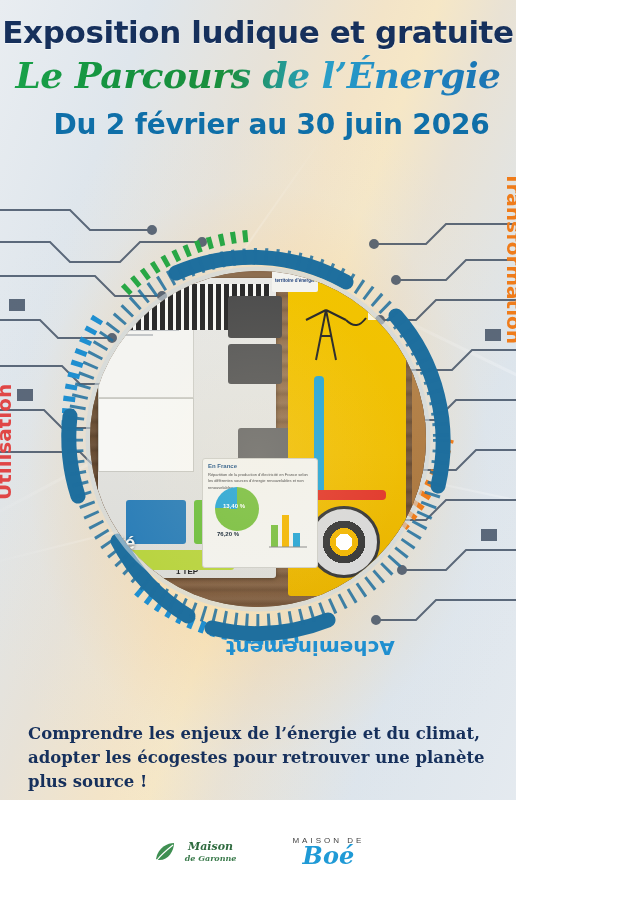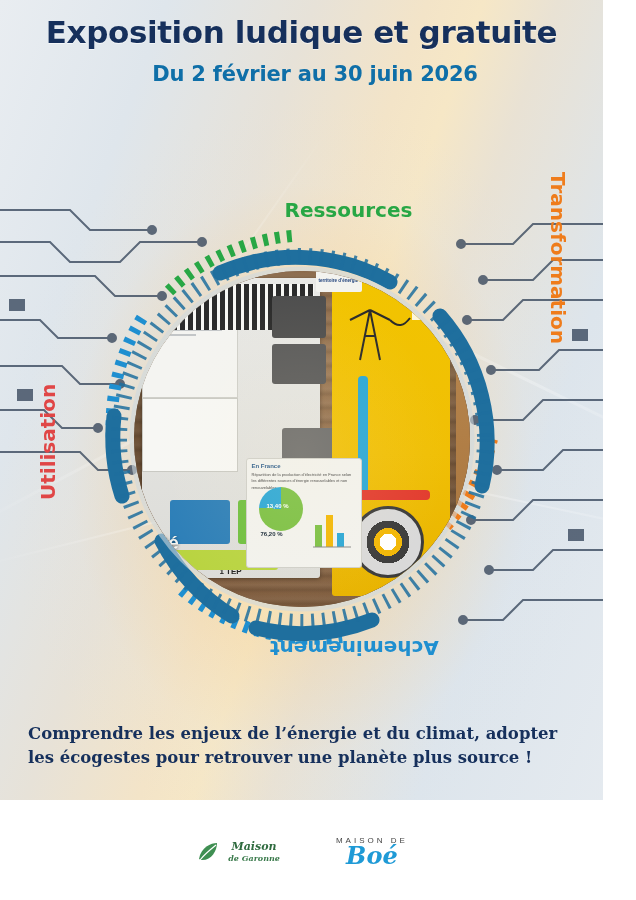--- a/index.html
+++ b/index.html
@@ -3,21 +3,21 @@
 <meta charset="utf-8">
 <style>
   * { box-sizing: border-box; margin: 0; padding: 0; }
   html, body {
     width: 636px; height: 900px;
     font-family: "Liberation Sans", sans-serif;
     overflow: hidden;
   }
   .poster {
     position: relative;
-    width: 603px; height: 900px;
+    width: 516px; height: 900px;
     background:
       radial-gradient(ellipse 420px 520px at 50% 470px, rgba(255,238,190,0.95) 0%, rgba(255,225,160,0.55) 18%, rgba(245,200,130,0.22) 34%, rgba(220,225,230,0.08) 55%, rgba(214,222,230,0) 72%),
       linear-gradient(110deg, #e9edf1 0%, #dfe6ec 18%, #e7e2d8 34%, #f3e4c8 46%, #f6e7c6 52%, #e9e2d4 60%, #dde5ec 76%, #e6ebf0 100%);
     overflow: hidden;
   }
   
   .streaks { position:absolute; inset:0; pointer-events:none; }
   .streaks i {
     position:absolute; display:block;
     background: linear-gradient(90deg, rgba(255,255,255,0) 0%, rgba(255,255,255,0.55) 50%, rgba(255,255,255,0) 100%);
@@ -47,21 +47,21 @@
     letter-spacing: -0.5px;
     background: linear-gradient(92deg, #19a34a 0%, #15923f 24%, #1b8f3d 44%, #2aa0c8 62%, #1f87c4 78%, #1a6fae 100%);
     -webkit-background-clip: text;
     background-clip: text;
     color: transparent;
     -webkit-text-fill-color: transparent;
   }
   .title-3 {
     font-family: "DejaVu Sans", sans-serif;
     font-weight: 700;
-    font-size: 21px;
+    font-size: 28px;
     margin-top: 12px;
     color: #0f6fa8;
     letter-spacing: -0.2px;
     margin-left: 27px;
   }
 
   
   .circuit { position:absolute; z-index:2; }
   .circuit svg { display:block; }
 
@@ -308,20 +308,21 @@
       <circle cx="98" cy="320" r="4" fill="#2f3f55"></circle>
       <circle cx="116" cy="370" r="4" fill="#2f3f55"></circle>
       <circle cx="90" cy="420" r="4" fill="#2f3f55"></circle>
       <rect x="200" y="130" width="14" height="10" fill="#2f3f55"></rect>
       <rect x="196" y="330" width="14" height="10" fill="#2f3f55"></rect>
     </svg>
   </div>
 
   <div class="header">
     <div class="title-1">Exposition ludique et gratuite</div>
+    <div class="title-2">Le Parcours de l’Énergie</div>
     <div class="title-3">Du 2 février au 30 juin 2026</div>
   </div>
 
   <div class="ring-wrap">
 
     <svg class="ring-svg" width="520" height="470" viewBox="0 0 520 470">
       <defs>
         <clipPath id="circleClip">
             <circle cx="260" cy="243" r="168"></circle>
           </clipPath>
@@ -427,21 +428,20 @@
         </div>
 
         <div style="position:absolute; left:190px; top:2px; width:46px; height:22px; background:#f3f3ef; border-radius:2px; display:flex; align-items:center; justify-content:center;">
           <span style="font-size:4.5px; color:#20427c; font-weight:700; text-align:center; line-height:1.2;">territoire d’énergie</span>
         </div>
 
         <div class="photo-glow"></div>
       </div>
     </div>
 
-    <div class="ring-label lbl-ressources">Ressources</div>
     <div class="ring-label lbl-transformation">Transformation</div>
     <div class="ring-label lbl-utilisation">Utilisation</div>
     <div class="ring-label lbl-acheminement">Acheminement</div>
   </div>
 
   <div class="mission-block">
     <div class="mission-tag">MISSION</div>
     <div class="mission-text">Comprendre les enjeux de l’énergie et du climat, adopter les écogestes pour retrouver une planète plus source !</div>
   </div>
 

